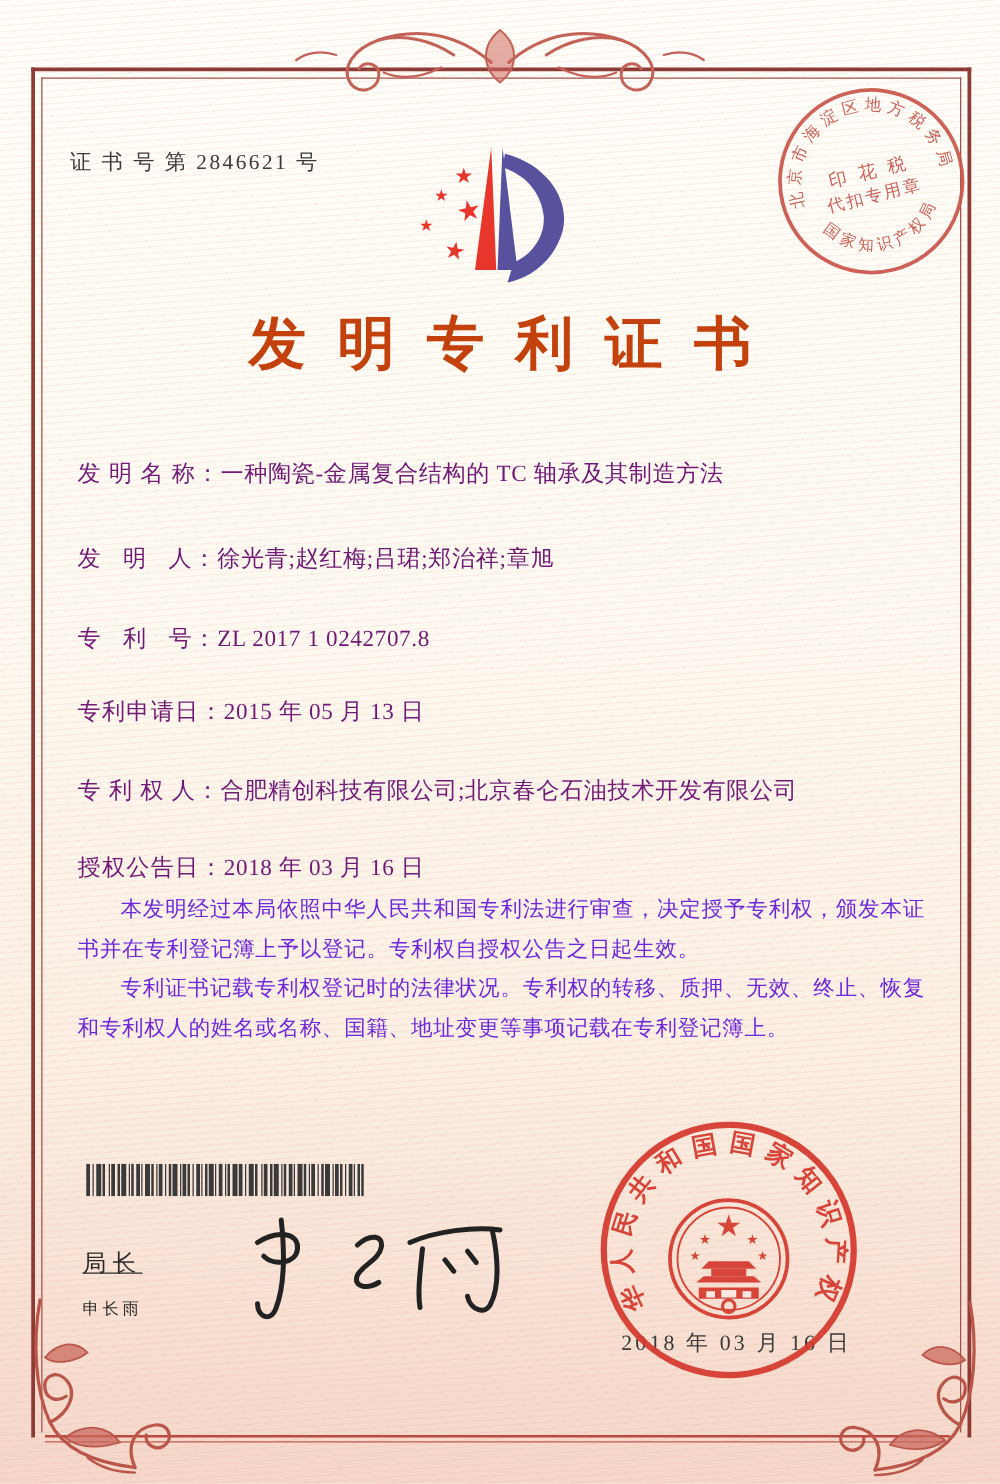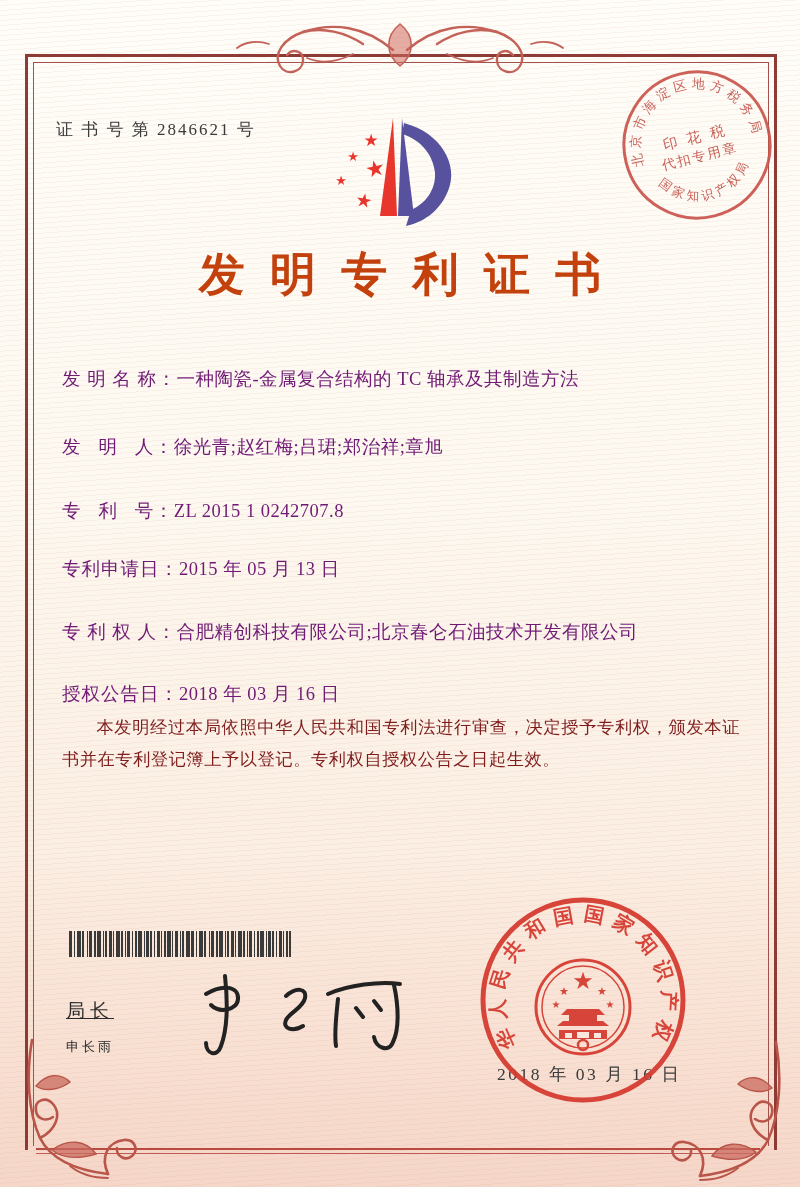--- a/index.html
+++ b/index.html
@@ -17,21 +17,21 @@
   .bottom-line-1{left:36px;right:40px;top:1148px;height:0;border-top:2.5px solid #b94a40;z-index:1;}
   .bottom-line-2{left:36px;right:40px;top:1153px;height:0;border-top:1px solid #c05b51;z-index:1;}
   
   .cert-no{left:56px;top:118px;font-size:17px;letter-spacing:2px;color:#3a3a3a;z-index:2;text-align:center;}
   .title{left:0;top:244px;width:100%;text-align:center;font-size:46px;font-weight:600;
          letter-spacing:0.55em;text-indent:0.55em;color:#c2410c;z-index:2;}
   .field-row{left:62px;width:690px;font-size:18.5px;color:#701a75;z-index:2;white-space:pre;}
   .flabel{white-space:pre;letter-spacing:1px;}
   .fvalue{letter-spacing:0.5px;}
   .paras{left:62px;top:712px;width:678px;z-index:2;}
-  .paras p{margin:0;font-size:17.2px;line-height:31.5px;letter-spacing:0.6px;text-indent:2em;color:#7f1d1d;text-align:justify;}
+  .paras p{margin:0;font-size:17.2px;line-height:31.5px;letter-spacing:0.6px;text-indent:2em;color:#6d28d9;text-align:justify;}
   .signer-title{left:66px;top:998px;font-size:19px;letter-spacing:5px;z-index:2;text-decoration:underline;}
   .signer-name{left:66px;top:1038px;font-size:13px;letter-spacing:3px;z-index:2;}
   .seal-date{left:497px;top:1062px;font-size:17.5px;letter-spacing:2.5px;color:#3a3a3a;z-index:2;}
   
   .logo{left:318px;top:90px;z-index:2;}
   .tax-stamp{left:610px;top:58px;z-index:3;opacity:0.92;}
   .office-seal{left:476px;top:893px;z-index:4;opacity:0.93;}
   .barcode{left:68px;top:931px;z-index:2;}
   .signature{left:182px;top:968px;z-index:2;}
   .flourish{z-index:2;}
@@ -116,27 +116,28 @@
     <text font-size="12.5" letter-spacing="3.5" text-anchor="middle">
       <textPath href="#taxBottom" startOffset="50%">国家知识产权局</textPath>
     </text>
   </g>
 </svg>
 
 <div class="abs title">发明专利证书</div>
 
 <div class="abs field-row" style="top:366px"><span class="flabel">发 明 名 称：</span><span class="fvalue">一种陶瓷-金属复合结构的 TC 轴承及其制造方法</span></div>
 <div class="abs field-row" style="top:434px"><span class="flabel">发   明   人：</span><span class="fvalue">徐光青;赵红梅;吕珺;郑治祥;章旭</span></div>
-<div class="abs field-row" style="top:498px"><span class="flabel">专   利   号：</span><span class="fvalue">ZL 2015 1 0242707.8</span></div>
+<div class="abs field-row" style="top:498px"><span class="flabel">专   利   号：</span><span class="fvalue">ZL 2017 1 0242707.8</span></div>
 <div class="abs field-row" style="top:556px"><span class="flabel">专利申请日：</span><span class="fvalue">2015 年 05 月 13 日</span></div>
 <div class="abs field-row" style="top:619px"><span class="flabel">专 利 权 人：</span><span class="fvalue">合肥精创科技有限公司;北京春仑石油技术开发有限公司</span></div>
 <div class="abs field-row" style="top:681px"><span class="flabel">授权公告日：</span><span class="fvalue">2018 年 03 月 16 日</span></div>
 
 <div class="abs paras">
   <p>本发明经过本局依照中华人民共和国专利法进行审查，决定授予专利权，颁发本证书并在专利登记簿上予以登记。专利权自授权公告之日起生效。</p>
+  <p>专利证书记载专利权登记时的法律状况。专利权的转移、质押、无效、终止、恢复和专利权人的姓名或名称、国籍、地址变更等事项记载在专利登记簿上。</p>
 </div>
 
 <svg class="abs barcode" width="224" height="26" viewBox="0 0 224 26">
   <path d="M1 13 H 223" stroke="#3a3a3a" stroke-width="26" stroke-dasharray="3 2 1 2 4 1 2 3 1 1 3 2 2 1 4 2 1 1 2 2 3 1 1 2 4 1 2 2 1 1 3 2 1 2 2 1 4 2 1 1 3 1 2 2 1 2 3 1 1 2 2 1 4 1 1 2 3 2 1 1 2 2 4 1"></path>
 </svg>
 
 <div class="abs signer-title">局长</div>
 <div class="abs signer-name">申长雨</div>
 
 <svg class="abs signature" width="250" height="100" viewBox="0 0 250 100">

